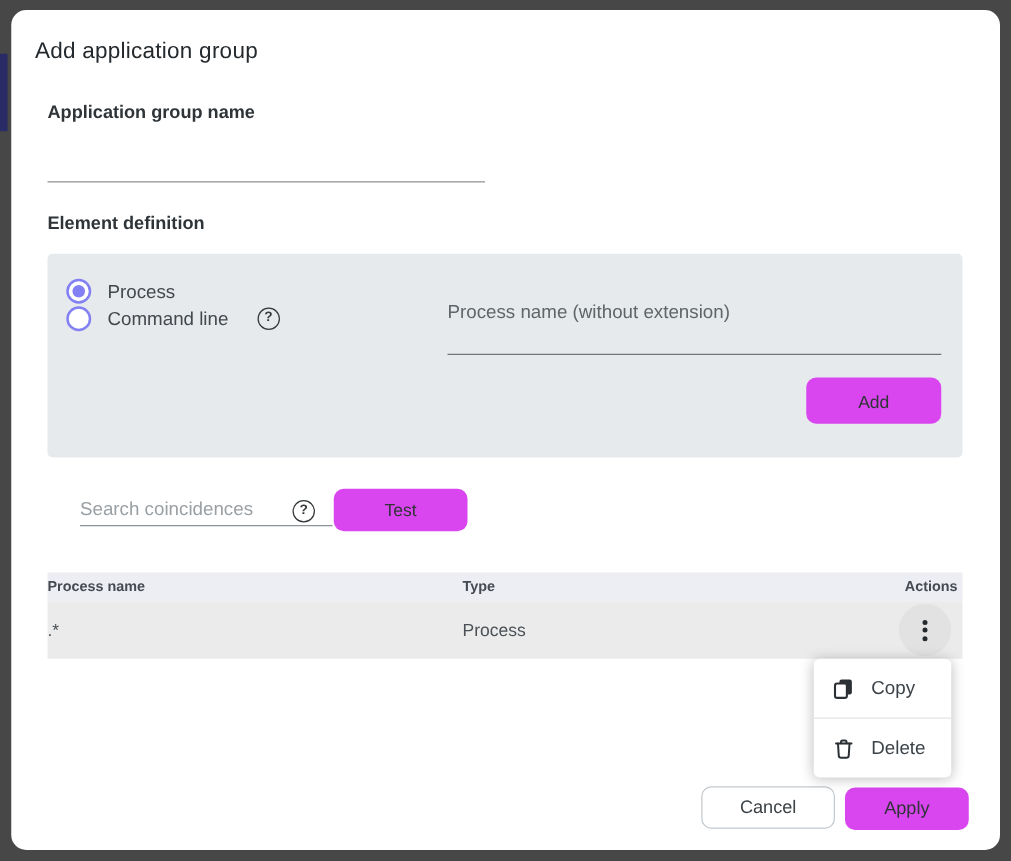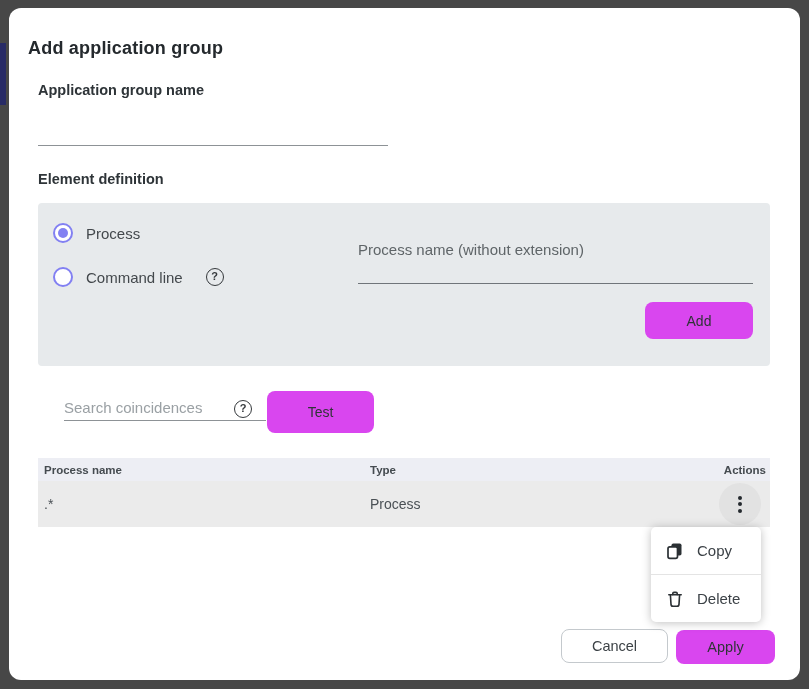--- a/index.html
+++ b/index.html
@@ -12,43 +12,43 @@
   }
   .left-strip {
     position:absolute; left:0; top:43px; width:6px; height:62px;
     background:#282B66;
   }
   .modal {
     position:absolute; left:9px; top:8px; width:791px; height:672px;
     background:#ffffff; border-radius:12px;
   }
   .dialog-title {
-    position:absolute; left:19px; top:30px;
-    font-size:18px; font-weight:bold; color:#24292d; letter-spacing:.2px;
+    position:absolute; left:19px; top:22px;
+    font-size:18px; font-weight:normal; color:#24292d; letter-spacing:.2px;
   }
   .section-label {
     position:absolute; font-size:14.5px; font-weight:bold; color:#2e3438;
   }
   .lbl-group-name { left:29px; top:74px; }
   .lbl-element-def { left:29px; top:163px; }
   .underline-input {
     position:absolute; border:none; outline:none; background:transparent;
     border-bottom:1px solid #8d9296; height:26px;
     font-family:"Liberation Sans", sans-serif; font-size:15px; color:#3c4246;
   }
   .underline-input::placeholder { color:#9aa0a4; opacity:1; }
   .input-group-name { left:29px; top:112px; width:350px; }
 
   .panel {
     position:absolute; left:29px; top:195px; width:732px; height:163px;
     background:#E7EAEC; border-radius:4px;
   }
   .radio-row { position:absolute; display:flex; align-items:center; gap:13px; }
   .radio-row-1 { left:15px; top:20px; }
-  .radio-row-2 { left:15px; top:64px;justify-content:space-between; }
+  .radio-row-2 { left:15px; top:42px;justify-content:space-between; }
   .radio-circle {
     width:20px; height:20px; border-radius:50%;
     border:2.5px solid #8280F2; background:#fff; flex:0 0 auto;
   }
   .radio-circle.selected::after {
     content:""; display:block; width:10px; height:10px; border-radius:50%;
     background:#8280F2; margin:2.5px 0 0 2.5px;
   }
   .radio-label { font-size:15px; color:#43484c; }
   .help-icon {
@@ -66,32 +66,32 @@
     position:absolute; border:none; border-radius:8px;
     background:#d946ef; color:#2f3437; font-size:14px;
     font-family:"Liberation Sans", sans-serif; cursor:pointer;
     display:flex; align-items:center; justify-content:center;
   }
   .btn-add { left:607px; top:99px; width:108px; height:37px; }
 
   .search-wrap { position:absolute; left:43px; top:383px; width:202px; height:40px; }
   .input-search { left:12px; top:4px; width:202px; padding-right:26px; }
   .search-help { position:absolute; right:2px; top:9px; }
-  .btn-test { left:258px; top:383px; width:107px; height:42px; }
+  .btn-test { left:258px; top:383px; width:107px; height:34px; }
 
   .table-wrap { position:absolute; left:29px; top:450px; width:732px; }
   .t-header {
     display:flex; background:#EDEEF4; height:23px; align-items:center;
     font-size:11.5px; font-weight:bold; color:#454b50;
   }
   .t-row {
     display:flex; background:#EBEBEB; height:46px; align-items:center;
     font-size:14px; color:#4a5055; position:relative;
   }
-  .col1 { width:332px; padding-left:6px; }
+  .col1 { width:332px; }
   .col2 { flex:1; }
   .col3 { width:64px; text-align:right; padding-right:4px; }
   .kebab-circle {
     position:absolute; left:681px; top:2px; width:42px; height:42px;
     border-radius:50%; background:#E2E2E2; cursor:pointer;
     display:flex; flex-direction:column; align-items:center; justify-content:center; gap:2.5px;
   }
   .kebab-circle i { width:4px; height:4px; border-radius:50%; background:#24292d; }
 
   .context-menu {

